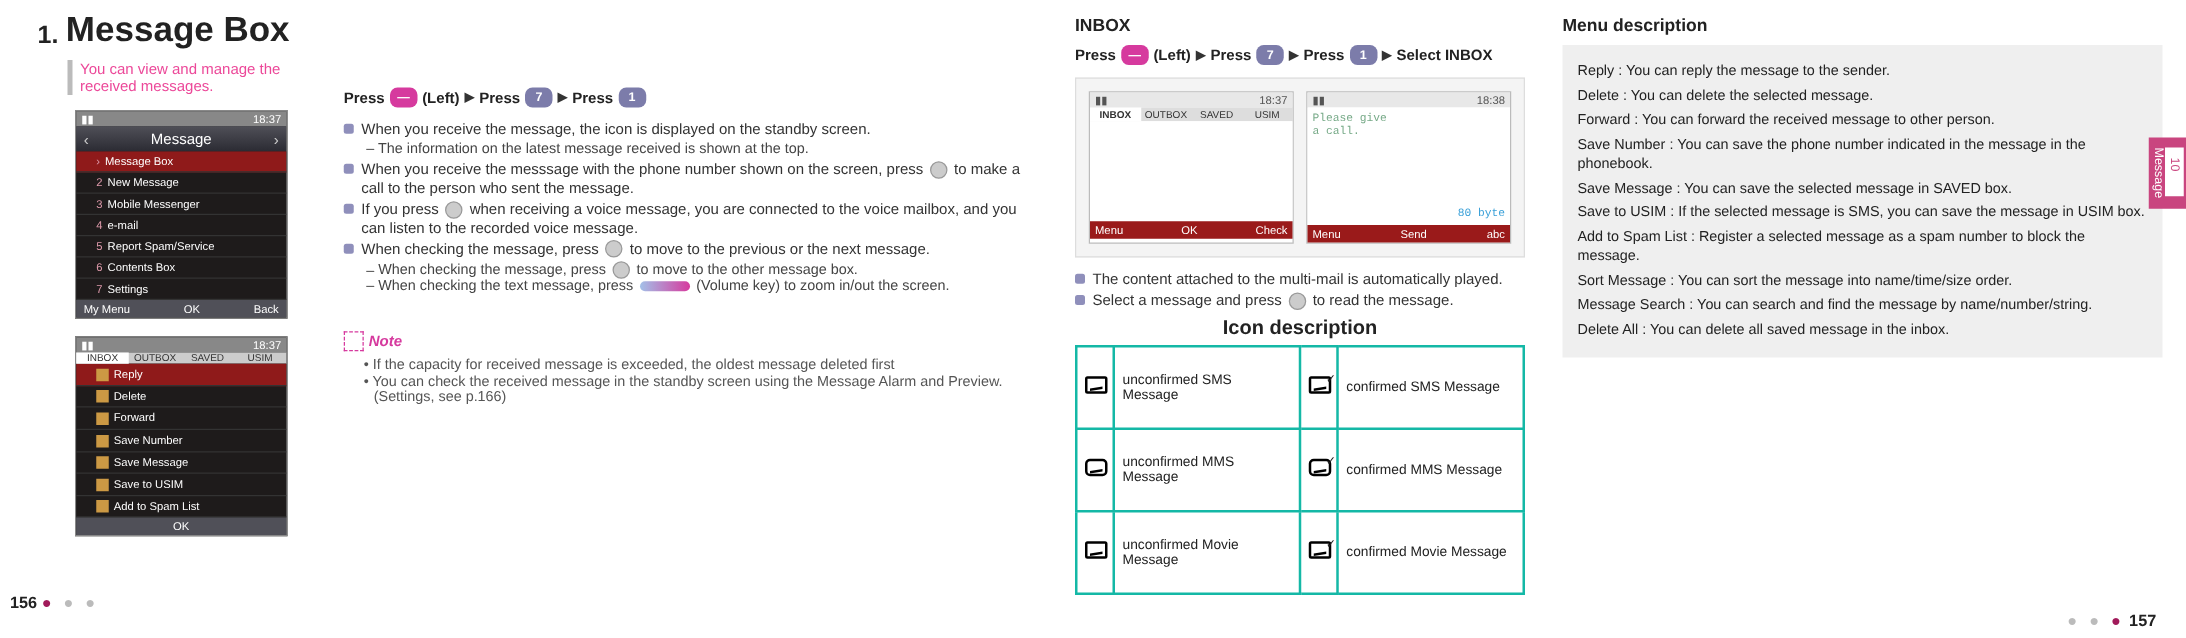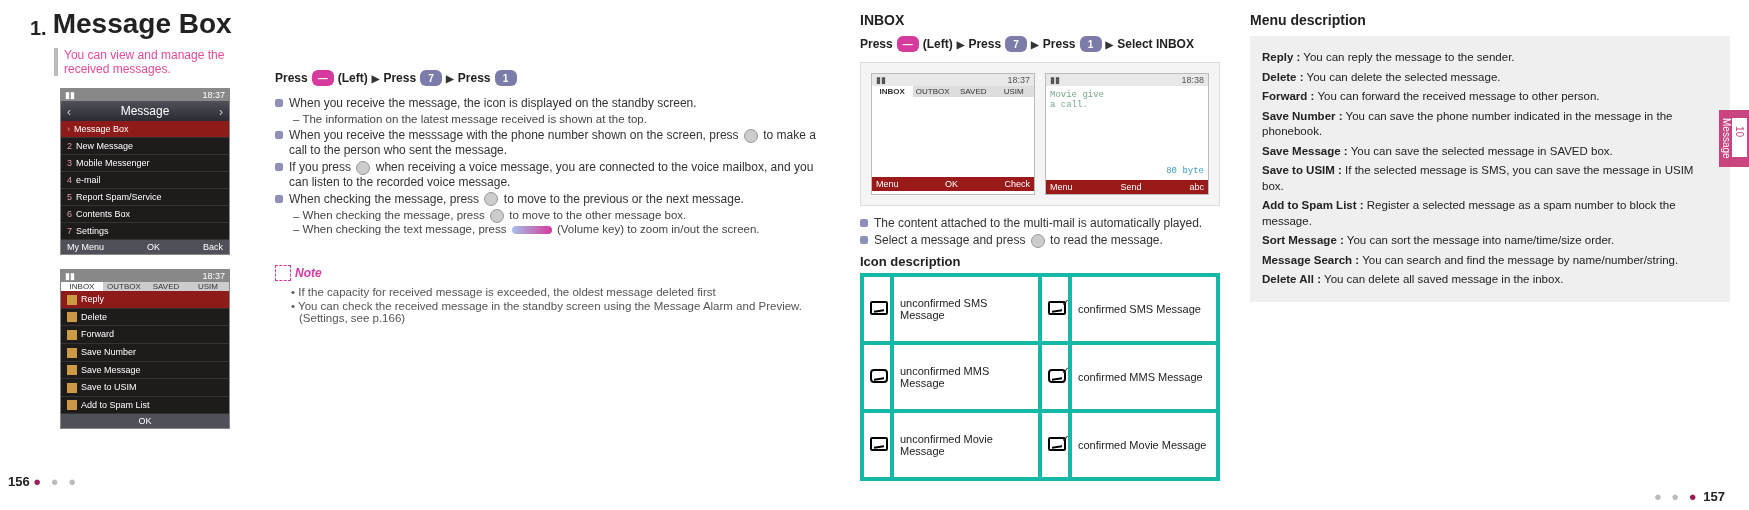--- a/index.html
+++ b/index.html
@@ -51,62 +51,62 @@
   .note-li { font-size:11.5px; color:#555; margin:2px 0 2px 24px; text-indent:-8px;}
   .note-li::before { content:"• "; }
 
   
   .phone { width:170px; background:#2b2b2b; color:#fff; font-size:9px; border:1px solid #888; margin:8px 0 14px 30px; }
   .ph-status { background:#888; height:12px; display:flex; justify-content:space-between; padding:0 4px; align-items:center;}
   .ph-title { text-align:center; font-size:12px; padding:3px 0; background:linear-gradient(#505058,#2b2b33); position:relative;}
   .ph-title .arrow { position:absolute; top:4px; font-size:12px; color:#ccc;}
   .ph-title .arrow.l{left:6px;} .ph-title .arrow.r{right:6px;}
   .ph-list { background:#1e1b1b; }
-  .ph-row { padding:3px 6px; border-bottom:1px solid #333; }
+  .ph-row { padding:3px 16px; border-bottom:1px solid #333; }
   .ph-row.sel { background:#8f1a1a; }
   .ph-row .n { color:#d9a; margin-right:4px;}
   .ph-soft { display:flex; justify-content:space-between; background:#505058; padding:2px 6px;}
   .ph-row .ic { display:inline-block; width:10px; height:10px; background:#c94; margin-right:4px; vertical-align:middle;}
 
   
   .dual-phones { display:flex; gap:10px; background:#f4f4f4; padding:10px; border:1px solid #ddd; margin:6px 0 10px;}
   .mini-phone { flex:1; background:#fff; border:1px solid #bbb; font-size:9px; color:#333;}
   .mini-phone .ph-status{ background:#e8e8e8; color:#555;}
   .mini-phone .tabbar{ display:flex; background:#ddd; font-size:8px;}
   .mini-phone .tabbar span{ flex:1; text-align:center; padding:1px 0;}
   .mini-phone .tabbar span.act{ background:#fff; font-weight:bold;}
   .mini-phone .body{ min-height:80px; padding:4px; background:#fff; color:#555;}
   .mini-phone .body .byte { text-align:right; color:#3aa0d8; margin-top:56px;}
   .mini-phone .sk { display:flex; justify-content:space-between; background:#9a1a1a; color:#fff; padding:2px 4px;}
 
   
   .icon-tbl { width:100%; border-collapse:collapse; font-size:11px; table-layout:fixed;}
-  .icon-tbl td { border:4px solid #14b8a6; padding:20px 6px; vertical-align:middle;}
+  .icon-tbl td { border:2px solid #14b8a6; padding:20px 6px; vertical-align:middle;}
   .icon-tbl td.ic { width:30px; text-align:center;}
   .msg-ico { display:inline-block; width:18px; height:14px; border:2px solid #000; border-radius:2px; position:relative;}
   .msg-ico::after{ content:""; position:absolute; left:2px; right:2px; top:2px; height:5px; border-bottom:2px solid #000; transform:skewY(-8deg);}
   .msg-ico.conf::before{ content:"✓"; position:absolute; right:-6px; top:-6px; font-size:10px;}
   .msg-ico.mms { border-radius:4px; }
   .msg-ico.mov { border-style:double; }
 
   
   .col-right h4, .col-mid h4 { font-size:14px; font-weight:900; margin:4px 0 8px;}
   .menu-box { background:#efefef; padding:10px 12px; font-size:11.5px; }
   .menu-row { margin:4px 0; line-height:1.35;}
-  .menu-row b { font-weight:700; }
+  .menu-row b { font-weight:400; }
 
   .side-tab { position:absolute; right:0; top:110px; writing-mode:vertical-rl; font-size:10px; background:#c9457f; color:#fff; padding:8px 2px; }
   .side-tab .chap { background:#fff; color:#c9457f; padding:8px 2px; display:block; margin-bottom:2px;}
 
   .page-no-l { position:absolute; left:8px; bottom:21px; font-weight:900; font-size:13px;}
   .page-no-r { position:absolute; right:24px; bottom:6px; font-weight:900; font-size:13px;}
   .dots { color:#bbb; letter-spacing:3px; }
   .dots .on { color:#a11a5a; }
 
-  .ico-title { font-weight:900; margin:6px 0 4px; font-size:13px;}
+  .ico-title { font-weight:900; margin:6px 0 4px; font-size:16px;text-align:center;}
 </style>
 </head>
 <body>
 
 <div class="page">
 
   <div class="col col-left">
     <div class="left-imgs">
       <div style="display:flex; align-items:flex-end; gap:6px;">
         <span class="section-num">1.</span>
@@ -242,21 +242,21 @@
             <span>OK</span>
             <span>Check</span>
           </div>
       </div>
       <div class="mini-phone">
         <div class="ph-status">
             <span>▮▮</span>
             <span>18:38</span>
           </div>
         <div class="body" style="font-family:'Courier New',monospace;color:#7a8;">
-          <div>Movie give</div>
+          <div>Please give</div>
           <div>a call.</div>
           <div class="byte">80 byte</div>
         </div>
         <div class="sk">
             <span>Menu</span>
             <span>Send</span>
             <span>abc</span>
           </div>
       </div>
     </div>

